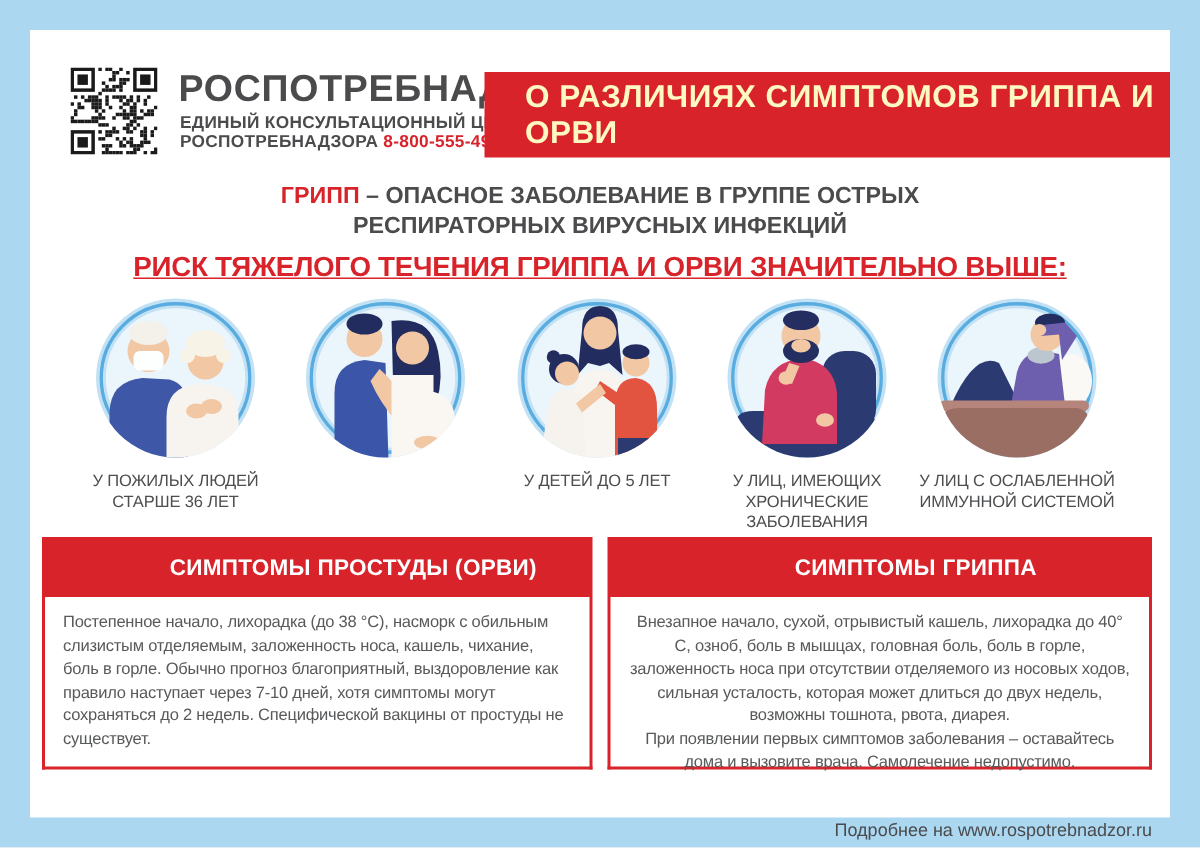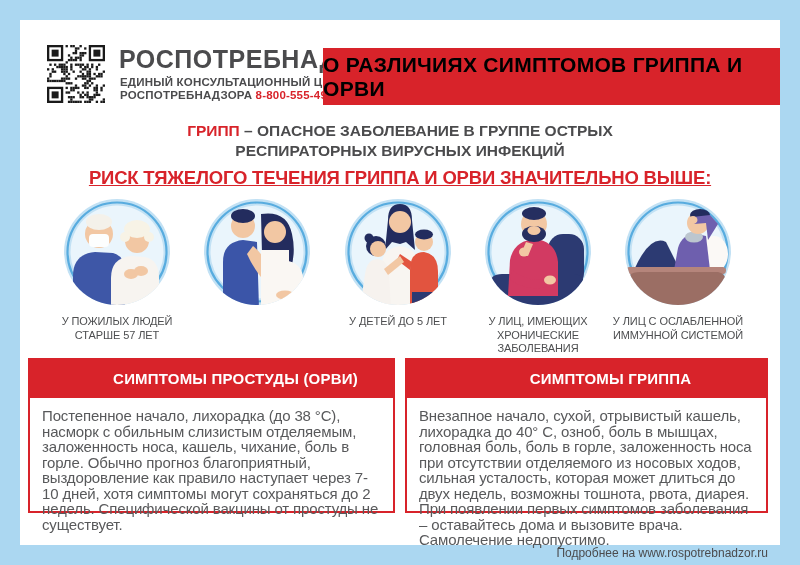--- a/index.html
+++ b/index.html
@@ -7,44 +7,44 @@
   .poster{position:relative;width:800px;height:565px;background:#abd7f1;overflow:hidden;}
   .page{position:absolute;left:20px;top:20px;width:760px;height:525px;background:#ffffff;}
 
   
   .qr{position:absolute;left:27px;top:25px;width:58px;height:58px;}
   .logo-title{position:absolute;left:99px;top:25px;font-size:25px;font-weight:700;color:#4b4b4d;letter-spacing:.5px;}
   .consult{position:absolute;left:100px;top:56px;font-size:11.5px;font-weight:700;color:#4b4b4d;line-height:13px;letter-spacing:.2px;}
   .phone{color:#d8232a;}
   .banner{position:absolute;left:303px;top:28px;width:457px;height:57px;background:#d8232a;
           display:flex;align-items:center;justify-content:center;}
-  .banner span{color:#000000;font-size:21px;font-weight:700;letter-spacing:.3px;}
+  .banner span{color:#fef9c3;font-size:21px;font-weight:700;letter-spacing:.3px;padding-left:27px;}
 
   
   .definition{position:absolute;left:0;top:101px;width:760px;text-align:center;
               font-size:15.5px;font-weight:700;color:#4b4b4d;line-height:20px;}
   .definition .term{color:#d8232a;text-align:center;}
   .risk-heading{position:absolute;left:0;top:147px;width:760px;text-align:center;
                 font-size:18.5px;font-weight:700;color:#d8232a;letter-spacing:-.2px;text-decoration:underline;}
 
   
   .group{position:absolute;top:176px;width:164px;text-align:center;}
   .group svg{display:block;margin:0 auto;}
   .group .caption{display:block;margin-top:7px;font-size:11px;color:#4d4e50;line-height:13.5px;
                   white-space:pre-line;letter-spacing:-.1px;}
   .g1{left:15px;} .g2{left:155px;} .g3{left:296px;} .g4{left:436px;} .g5{left:576px;}
 
   
   .sbox{position:absolute;top:338px;height:155px;}
   .sbox .hd{height:40px;background:#d8232a;display:flex;align-items:center;justify-content:center;padding-left:48px;}
   .sbox .hd span{color:#ffffff;font-size:15px;font-weight:700;letter-spacing:.2px;}
   .sbox .bd{box-sizing:border-box;height:115px;border:2px solid #d8232a;border-top:none;background:#ffffff;
-            padding:10px 12px 0 12px;font-size:15px;color:#58595b;line-height:15.5px;white-space:pre-line;letter-spacing:-.15px;}
+            padding:10px 12px 0 12px;font-size:11px;color:#58595b;line-height:15.5px;white-space:pre-line;letter-spacing:-.15px;}
   .box-left{left:8px;width:367px;}
-  .box-right{left:385px;width:363px;}
+  .box-right{left:385px;width:363px;text-align:center;}
 
   .footer{position:absolute;right:12px;top:526px;font-size:12px;color:#4b4b4d;}
   .footer a{color:#4b4b4d;text-decoration:none;}
 </style>
 </head>
 <body>
 
 <div class="poster">
   <div class="page">
 
@@ -271,21 +271,21 @@
           <path d="M50,112 L50,82 Q50,62 70,60 L84,61 Q98,64 98,82 L98,112 Z" fill="#f7f4f0"></path>
           <circle cx="76" cy="45" r="12" fill="#f2c7a3"></circle>
           <ellipse cx="76" cy="33" rx="13" ry="9" fill="#f7f3e6"></ellipse>
           <circle cx="64" cy="41" r="5" fill="#f7f3e6"></circle>
           <circle cx="88" cy="41" r="5" fill="#f7f3e6"></circle>
           <ellipse cx="70" cy="78" rx="7" ry="5" fill="#f2c7a3"></ellipse>
           <ellipse cx="80" cy="75" rx="7" ry="5" fill="#f2c7a3"></ellipse>
         </g>
       </svg>
       <span class="caption">У ПОЖИЛЫХ ЛЮДЕЙ
-СТАРШЕ 57 ЛЕТ</span>
+СТАРШЕ 36 ЛЕТ</span>
     </div>
 
     <div class="group g2">
       <svg width="112" height="112" viewBox="0 0 112 112">
         <defs>
             <clipPath id="c2">
               <circle cx="56" cy="56" r="53"></circle>
             </clipPath>
           </defs>
         <circle cx="56" cy="56" r="53" fill="#c2e1f4"></circle>

